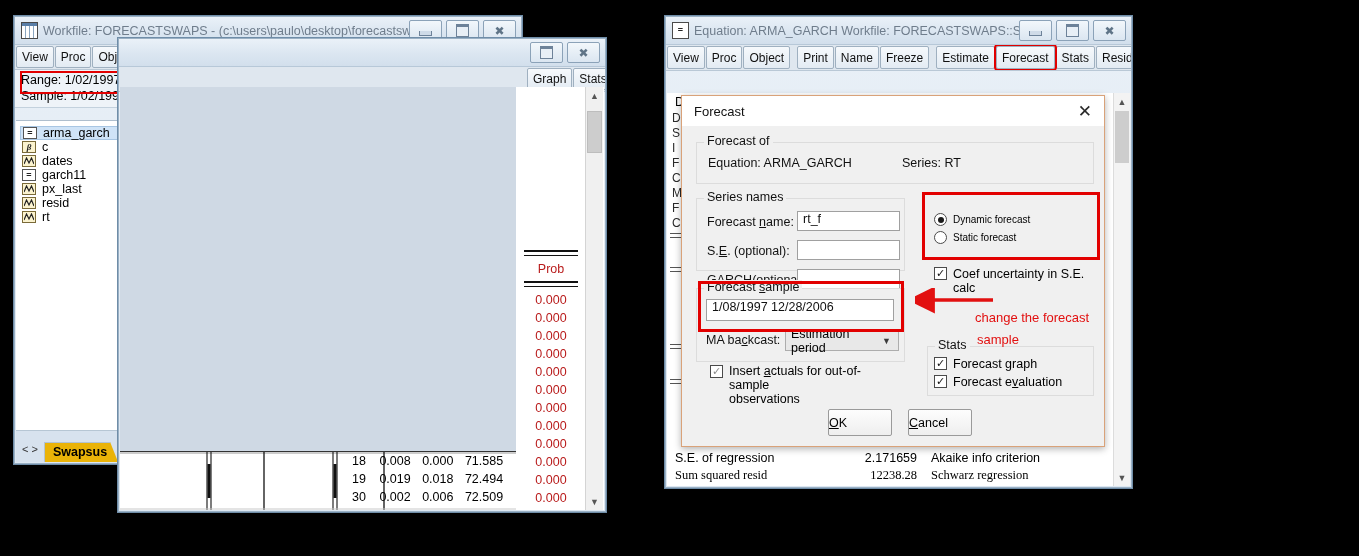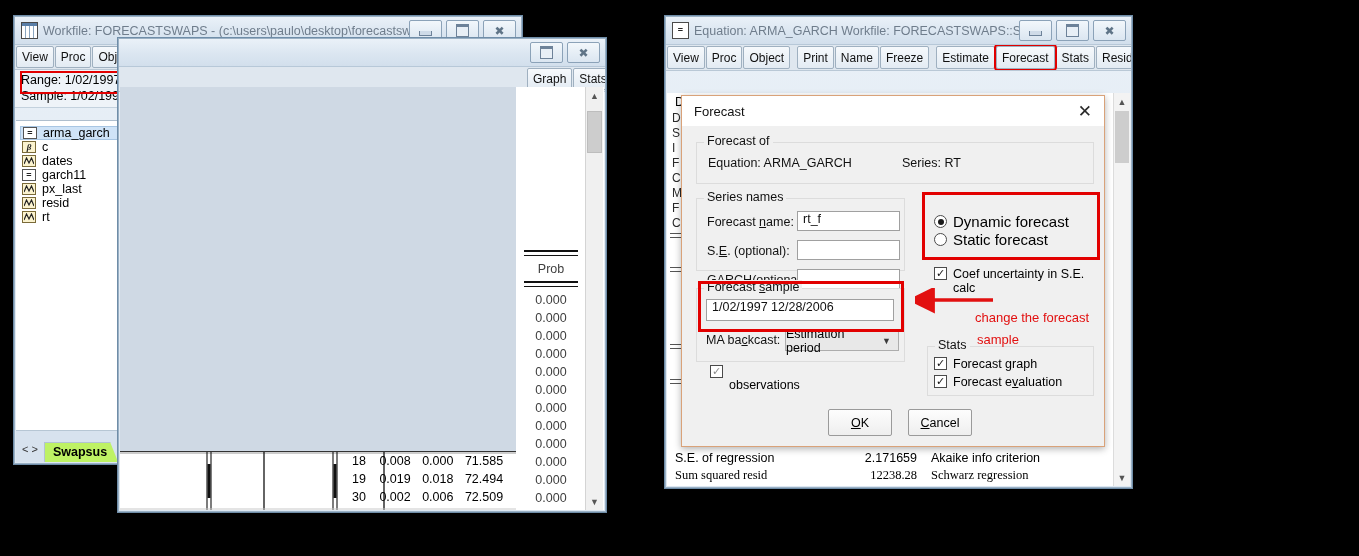--- a/index.html
+++ b/index.html
@@ -108,33 +108,33 @@
     background:#d7e2ee;border-top:1px solid #b6c6d4;
     display:flex;align-items:flex-end;padding-left:4px;
   }
   .arrows{font-size:11px;padding:0 6px 7px 2px;color:#333;}
   .ptab{
     height:19px;line-height:19px;padding:0 10px 0 8px;
     background:#eef3f9;border:1px solid #b3c3d2;border-bottom:none;
     margin-right:-1px;font-size:12.5px;
     clip-path:polygon(0 0,calc(100% - 8px) 0,100% 100%,0 100%);
   }
-  .ptab.active{background:#bef264;font-weight:bold;}
+  .ptab.active{background:#eab308;font-weight:bold;}
   .annot{
     position:absolute;color:#e21010;font-size:12.5px;line-height:19px;
     white-space:nowrap;
   }
 
   
   #corr{left:118px;top:38px;width:488px;height:474px;z-index:2;}
   .corr-body{position:absolute;left:1px;top:48px;right:1px;bottom:1px;background:#fff;overflow:hidden;}
   .corr-cover{position:absolute;left:0;top:0;width:396px;height:100%;background:#cfd9e4;}
   .corr-col{
     position:absolute;left:398px;top:0;width:66px;height:100%;
-    text-align:center;font-size:12.5px;color:#404040;
+    text-align:center;font-size:12.5px;color:#b91c1c;
     font-family:"Liberation Sans",sans-serif;
   }
   .corr-scroll{
     position:absolute;right:1px;top:0;width:17px;bottom:0;background:#f0f0f0;border-left:1px solid #d4d4d4;
   }
   .sc-arrow{height:17px;display:flex;align-items:center;justify-content:center;font-size:9px;color:#555;}
   .sc-thumb{position:absolute;left:1px;right:1px;top:24px;height:40px;background:#cdcdcd;border:1px solid #bdbdbd;}
   .corr-plot{position:absolute;left:0;bottom:0;width:396px;height:58px;background:#fff;border-top:1px solid #333;}
   .corr-rows{position:absolute;left:232px;bottom:0;width:170px;height:58px;font-size:12.5px;}
 
@@ -168,41 +168,41 @@
   .grp > .cap{
     position:absolute;top:-9px;left:7px;background:#f0f0f0;padding:0 3px;font-size:12.5px;color:#111;
   }
   .lbl{position:absolute;font-size:12.5px;color:#111;white-space:nowrap;}
   .u{text-decoration:underline;}
   .tfield{
     position:absolute;background:#fff;border:1px solid #a0a0a0;
     font-size:12.5px;color:#111;
     display:flex;align-items:flex-start;padding-left:5px;box-sizing:border-box;
   }
-  .radio{position:absolute;display:flex;align-items:center;font-size:15px;white-space:nowrap;}
+  .radio{position:absolute;display:flex;align-items:center;font-size:10px;white-space:nowrap;}
   .rdot{
     width:13px;height:13px;border-radius:50%;border:1px solid #4a4a4a;background:#fff;
     margin-right:6px;flex:0 0 auto;display:flex;align-items:center;justify-content:center;box-sizing:border-box;
   }
   .rdot i{width:6px;height:6px;border-radius:50%;background:#1a1a1a;display:block;}
   .chk{position:absolute;display:flex;align-items:flex-start;font-size:12.5px;}
   .cbox{
     width:13px;height:13px;border:1px solid #4a4a4a;background:#fff;margin-right:6px;flex:0 0 auto;
     display:flex;align-items:center;justify-content:center;box-sizing:border-box;
     font-size:11px;line-height:1;color:#111;
   }
   .combo{
     position:absolute;background:#e8e8e8;border:1px solid #adadad;
-    display:flex;align-items:center;font-size:12.5px;box-sizing:border-box;
+    display:flex;align-items:center;font-size:12.5px;padding-left:5px;box-sizing:border-box;
   }
   .combo .arw{margin-left:auto;margin-right:7px;font-size:9px;color:#3a3a3a;}
   .dbtn{
     position:absolute;height:25px;border:1px solid #9a9a9a;border-radius:2px;
     background:linear-gradient(to bottom,#fdfdfd,#eeeeee);
-    display:flex;align-items:center;justify-content:center;font-size:12.5px;
+    display:flex;align-items:center;justify-content:flex-start;font-size:12.5px;
   }
   .rbox{position:absolute;border:3px solid #e20000;pointer-events:none;z-index:12;}
   .rnote{position:absolute;color:#e21010;font-size:13px;line-height:20px;white-space:nowrap;z-index:12;}
 </style>
 </head>
 <body>
 
 <div class="win wframe" id="workfile">
   <div class="titlebar">
     <div class="tb-icon grid"></div>
@@ -513,32 +513,32 @@
   </div>
   <div class="chk" style="left:252px;top:171px;">
     <span class="cbox">✓</span>
     <span>Coef uncertainty in S.E. calc</span>
   </div>
 
   <div class="grp" style="left:14px;top:192px;width:207px;height:72px;">
     <span class="cap">Forecast <span class="u">s</span>ample</span>
   </div>
   <div class="tfield" style="left:24px;top:203px;width:188px;height:22px;">
-    <span>1/02/1997 12/28/2006</span>
+    <span>1/08/1997 12/28/2006</span>
   </div>
   <span class="lbl" style="left:24px;top:237px;">MA ba<span class="u">c</span>kcast:</span>
   <div class="combo" style="left:103px;top:234px;width:114px;height:21px;">
     <span>Estimation period</span>
     <span class="arw">▼</span>
   </div>
 
   <div class="chk" style="left:28px;top:268px;width:185px;">
     <span class="cbox" style="margin-top:1px;color:#8c8c8c;">✓</span>
     <span style="line-height:14px;">
-      <br>
+      <span>Insert <span class="u">a</span>ctuals for out-of-sample</span><br>
       <span>observations</span>
     </span>
   </div>
 
   <div class="grp" style="left:245px;top:250px;width:165px;height:48px;">
     <span class="cap">Stats</span>
   </div>
   <div class="chk" style="left:252px;top:261px;">
     <span class="cbox">✓</span>
     <span>Forecast <span class="u">g</span>raph</span>

